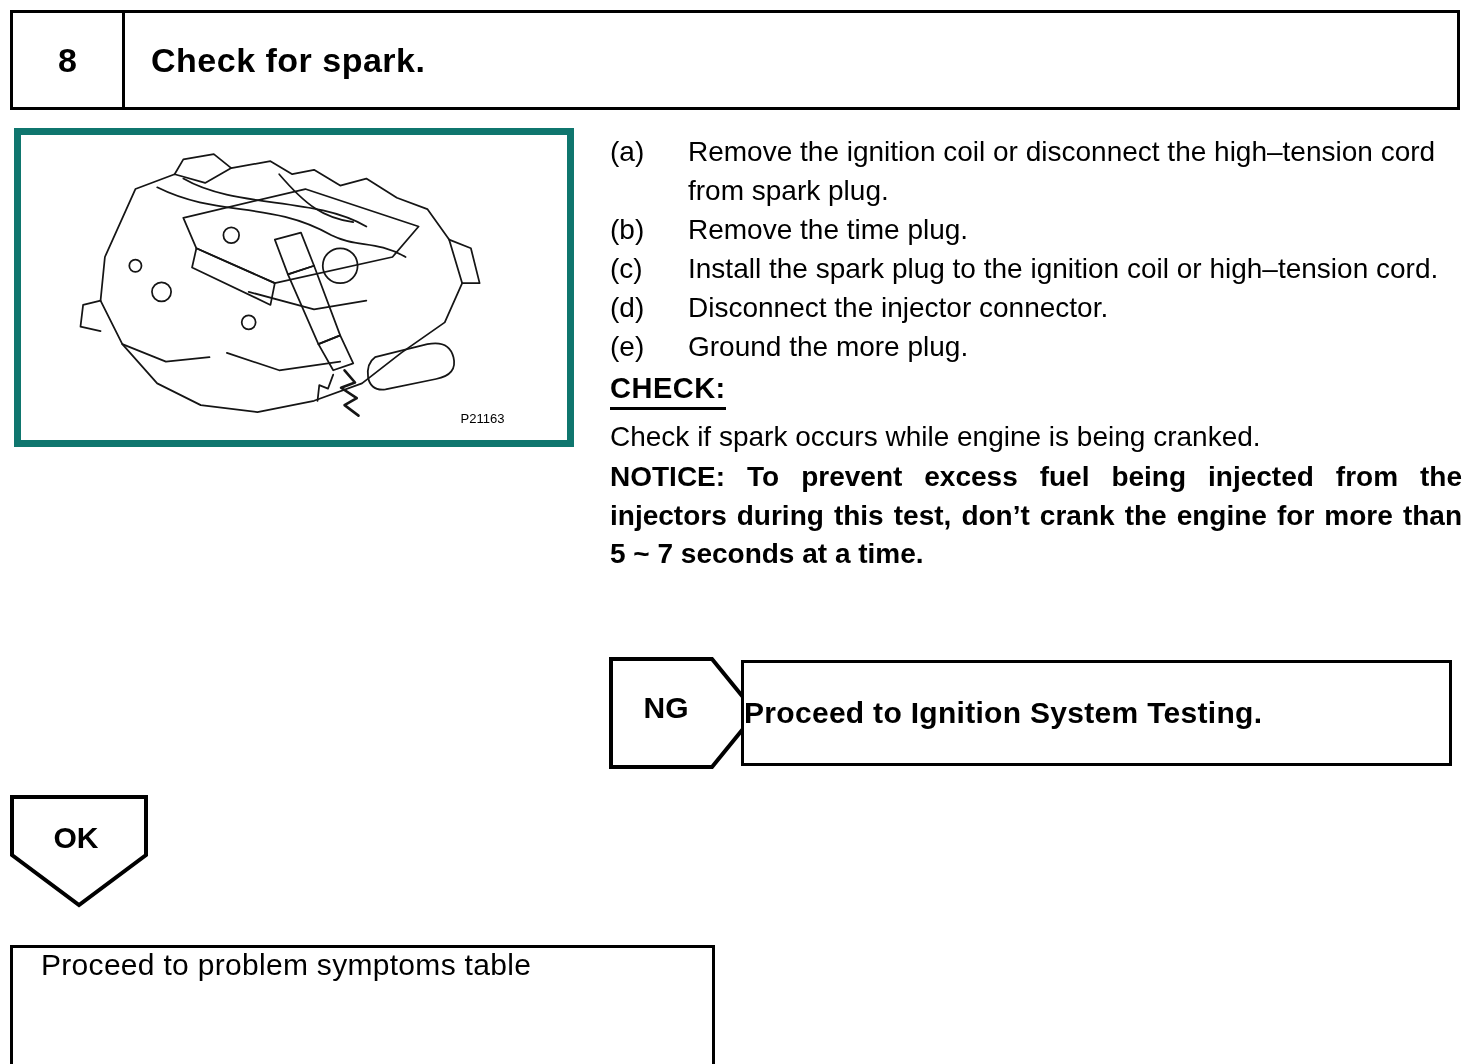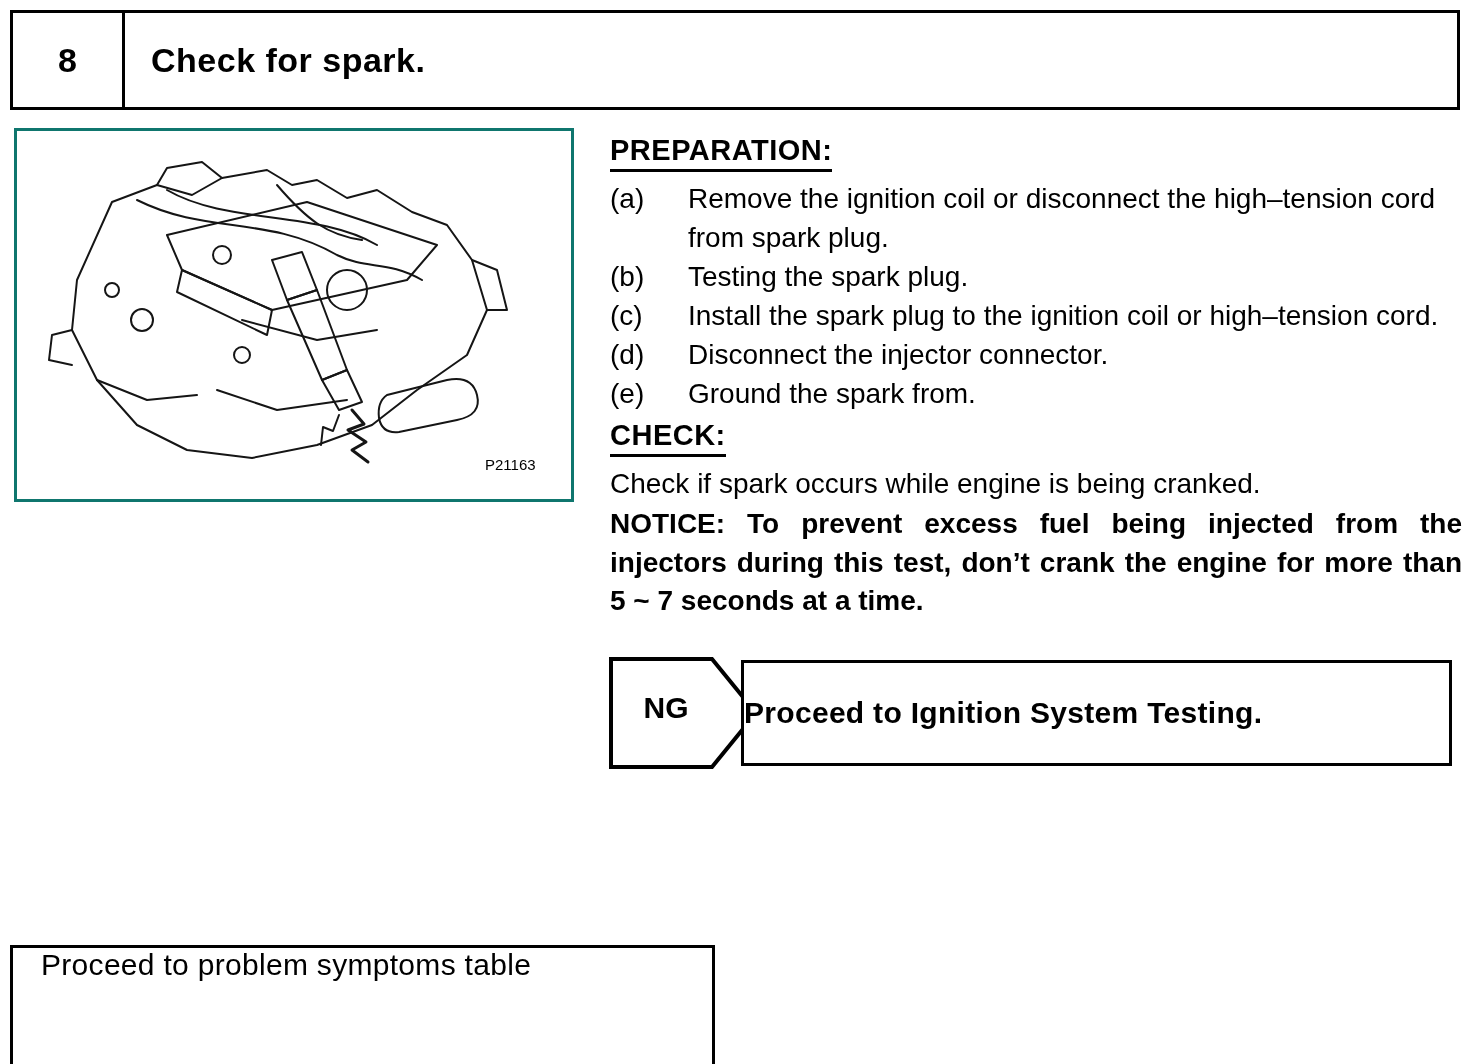--- a/index.html
+++ b/index.html
@@ -32,22 +32,22 @@
     display: flex; align-items: center;
     padding-left: 26px;
     font-size: 34px; font-weight: 700;
     letter-spacing: 0.5px;
     border-radius: 26px;
   }
 
   
   .figure-box {
     position: absolute; left: 14px; top: 128px;
-    width: 560px; height: 374px;
-    border: 3px solid #0f766e;
+    width: 560px; height: 319px;
+    border: 7px solid #0f766e;
     background: #fff;
   }
   .figure-box svg { width: 100%; height: 100%; display: block; }
 
   
   .content {
     position: absolute; left: 610px; top: 132px; width: 852px;
     font-size: 28px; line-height: 39px;
   }
   .h-underline {
@@ -143,44 +143,41 @@
         <path d="M140 45 L150 28 L185 22 L205 38"></path>
         <path d="M55 190 L35 195 L32 220 L55 225"></path>
         <path d="M225 180 L300 200 L360 190"></path>
       </g>
       <text x="468" y="330" font-size="15" fill="#000">P21163</text>
     </svg>
   </div>
 
   <div class="content">
 
-    <div class="heading-row">
-      <span class="h-underline">PREPARATION:</span>
-    </div>
 
     <div>
       <div class="step-row">
         <div class="step-label">(a)</div>
         <div class="step-text">Remove the ignition coil or disconnect the high–tension cord from spark plug.</div>
       </div>
       <div class="step-row">
         <div class="step-label">(b)</div>
-        <div class="step-text">Testing the spark plug.</div>
+        <div class="step-text">Remove the time plug.</div>
       </div>
       <div class="step-row">
         <div class="step-label">(c)</div>
         <div class="step-text">Install the spark plug to the ignition coil or high–tension cord.</div>
       </div>
       <div class="step-row">
         <div class="step-label">(d)</div>
         <div class="step-text">Disconnect the injector connector.</div>
       </div>
       <div class="step-row">
         <div class="step-label">(e)</div>
-        <div class="step-text">Ground the spark from.</div>
+        <div class="step-text">Ground the more plug.</div>
       </div>
     </div>
 
     <div class="heading-row check-h-row">
       <span class="h-underline">CHECK:</span>
     </div>
 
     <div class="check-text">Check if spark occurs while engine is being cranked.</div>
 
     <div class="notice-text">NOTICE: To prevent excess fuel being injected from the injectors during this test, don’t crank the engine for more than 5 ~ 7 seconds at a time.</div>
@@ -190,18 +187,24 @@
     <svg viewBox="0 0 156 118">
       <polygon points="5,5 106,5 150,59 106,113 5,113" fill="#ffffff" stroke="#000" stroke-width="4" stroke-linejoin="miter"></polygon>
       <text class="arrow-label" x="60" y="64" text-anchor="middle" fill="#000" font-size="30" font-weight="700">NG</text>
     </svg>
   </div>
 
   <div class="ng-box">
     <span>Proceed to Ignition System Testing.</span>
   </div>
 
+  <div class="ok-arrow">
+    <svg viewBox="0 0 142 118">
+      <polygon points="4,4 138,4 138,62 71,112 4,62" fill="#ffffff" stroke="#000" stroke-width="4" stroke-linejoin="miter"></polygon>
+      <text class="arrow-label" x="68" y="55" text-anchor="middle" fill="#000" font-size="30" font-weight="700">OK</text>
+    </svg>
+  </div>
 
   <div class="ok-box">
     <span>Proceed to problem symptoms table</span>
   </div>
 
 </div>
 
 </body></html>

